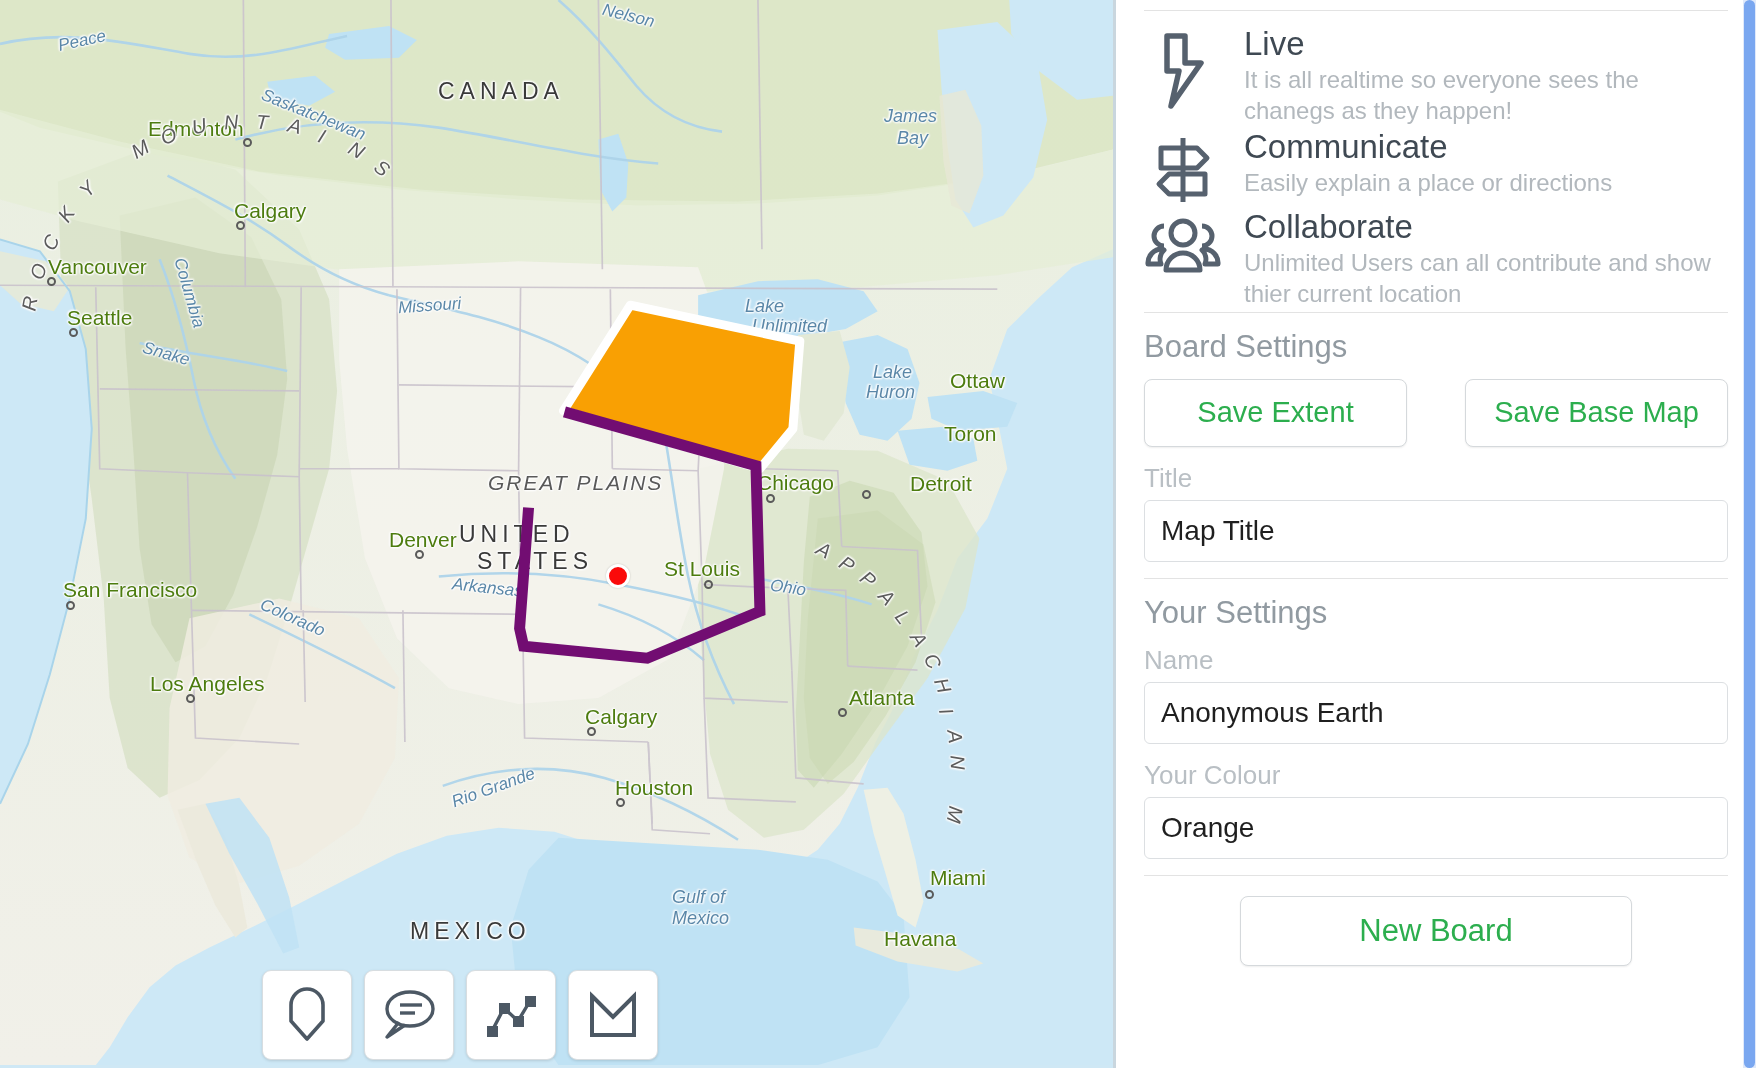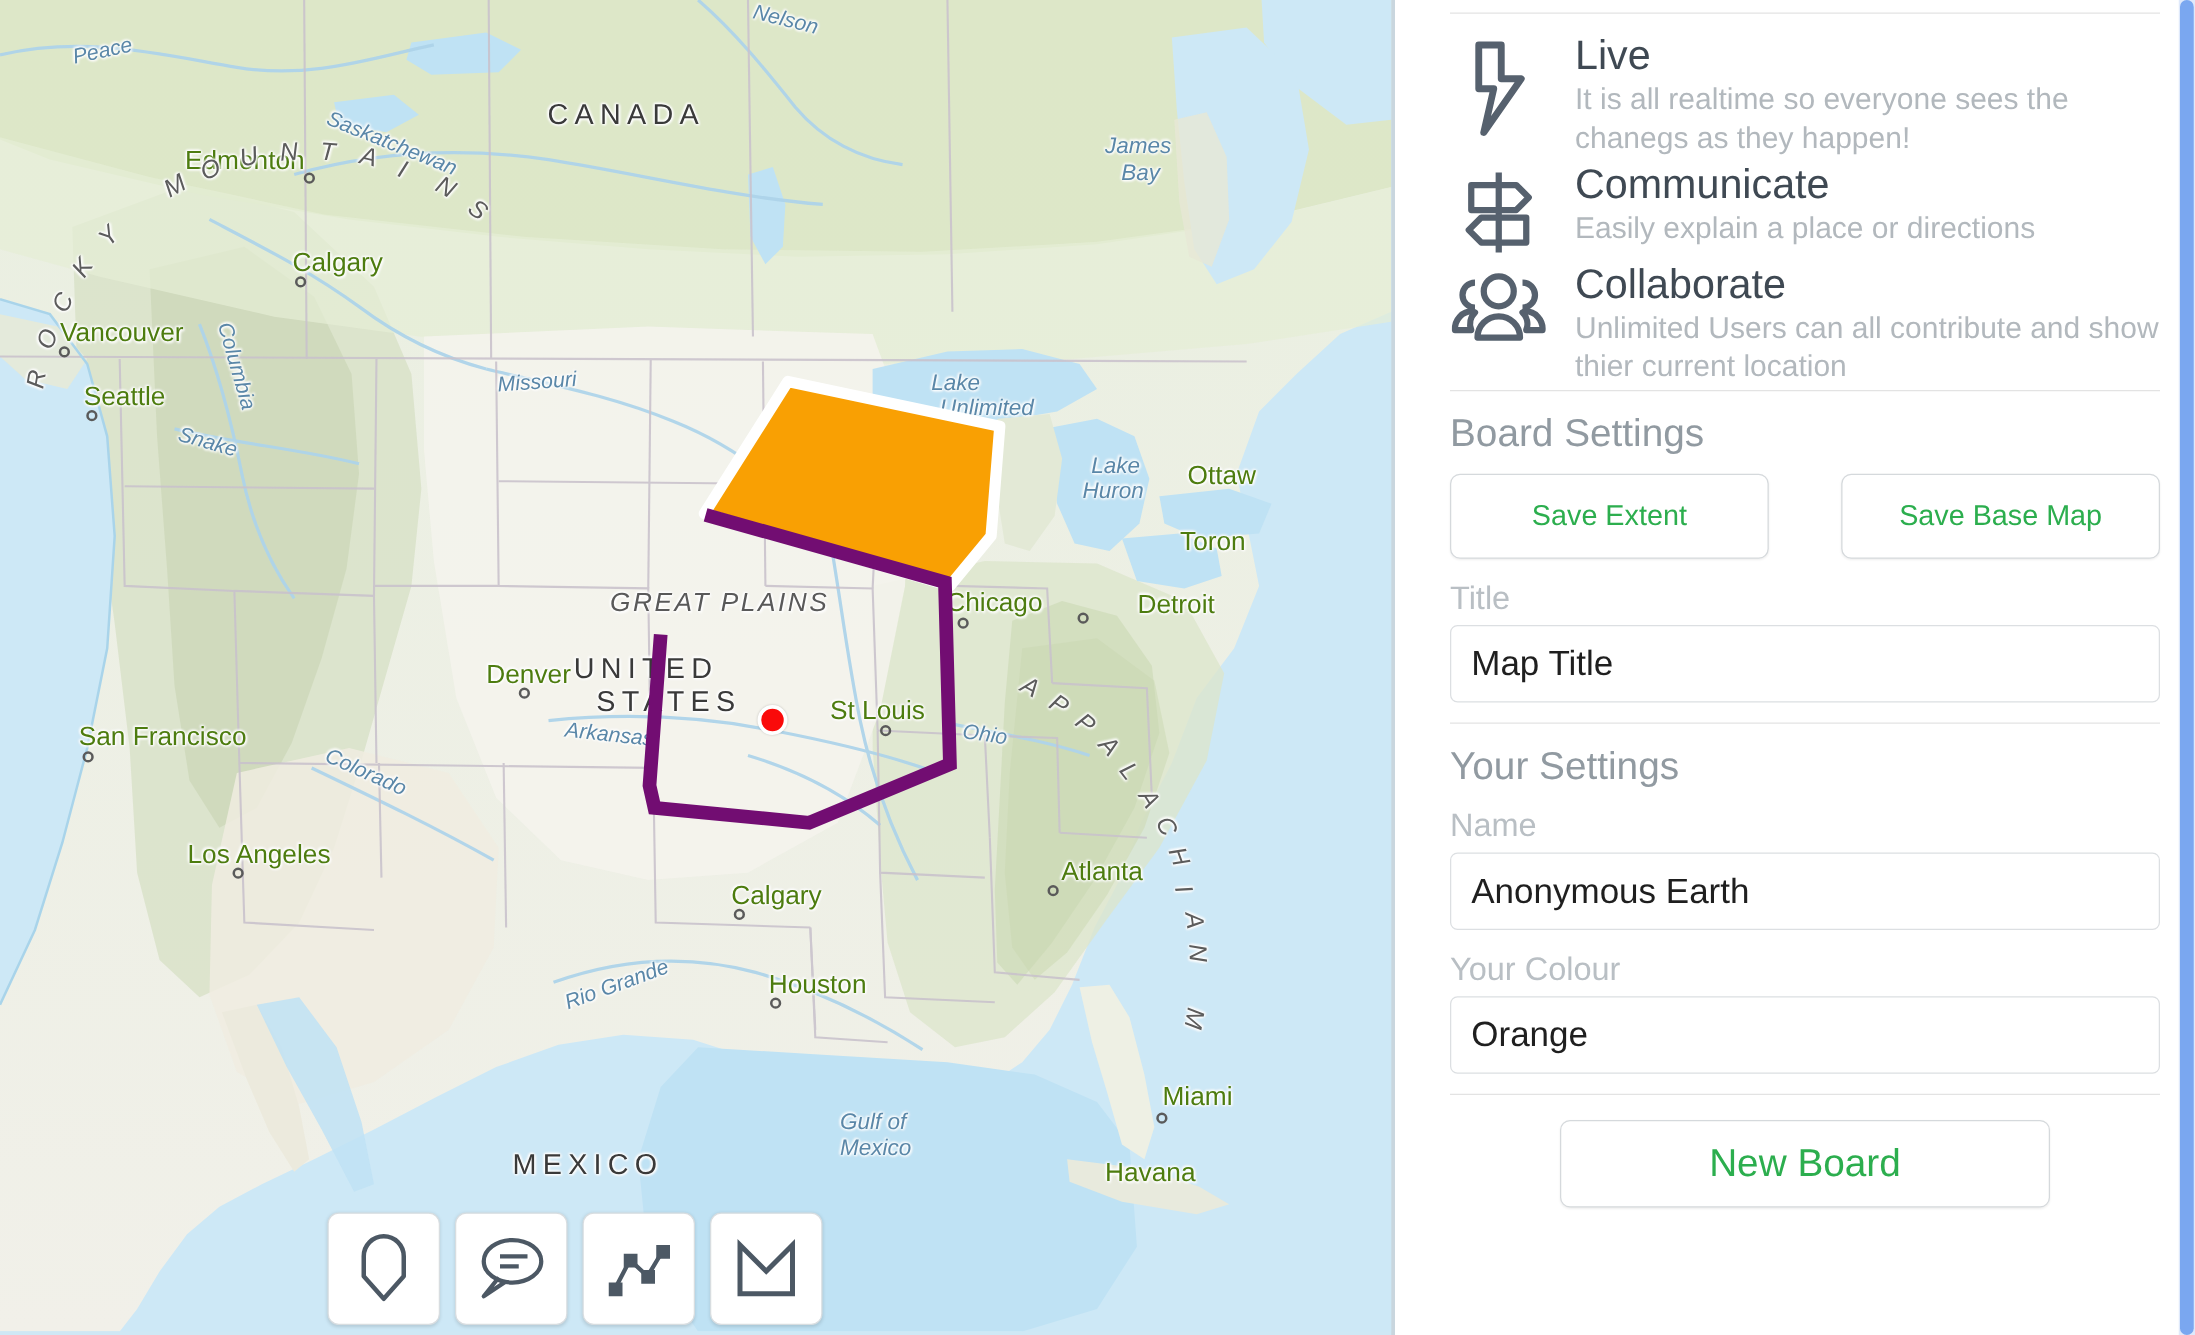--- a/index.html
+++ b/index.html
@@ -70,21 +70,21 @@
     box-shadow: 0 1px 3px rgba(0,0,0,.13);
     cursor: pointer;
   }
   .tool-btn svg { display: block; }
 
   
   #panel {
     position: relative;
     width: 640px; height: 1068px;
     background: #ffffff;
-    padding: 0 28px 0 44px;
+    padding: 0 28px 0 28px;
     display: flex; flex-direction: column;
     overflow: hidden;
   }
   .hr { height: 1px; background: #e3e3e3; width: 100%; }
   .hr.top { margin-top: 10px; }
 
   
   #features { padding-top: 14px; }
   .feature {
     display: flex;
@@ -137,21 +137,21 @@
     outline: none;
   }
   .btn-row { display: flex; gap: 58px; margin-bottom: 16px; }
   .btn-outline {
     flex: 1 1 0;
     height: 68px;
     background: #ffffff;
     border: 1px solid #d5d9dc;
     border-radius: 8px;
     color: #2cae4e;
-    font-size: 23px;
+    font-size: 29px;
     font-family: "Liberation Sans", sans-serif;
     cursor: pointer;
     box-shadow: 0 1px 2px rgba(0,0,0,.07);
   }
   .field-block { margin-bottom: 16px; }
   #new-board-wrap {
     display: flex; justify-content: center;
     padding-top: 20px; padding-bottom: 18px;
   }
   #new-board-btn {

